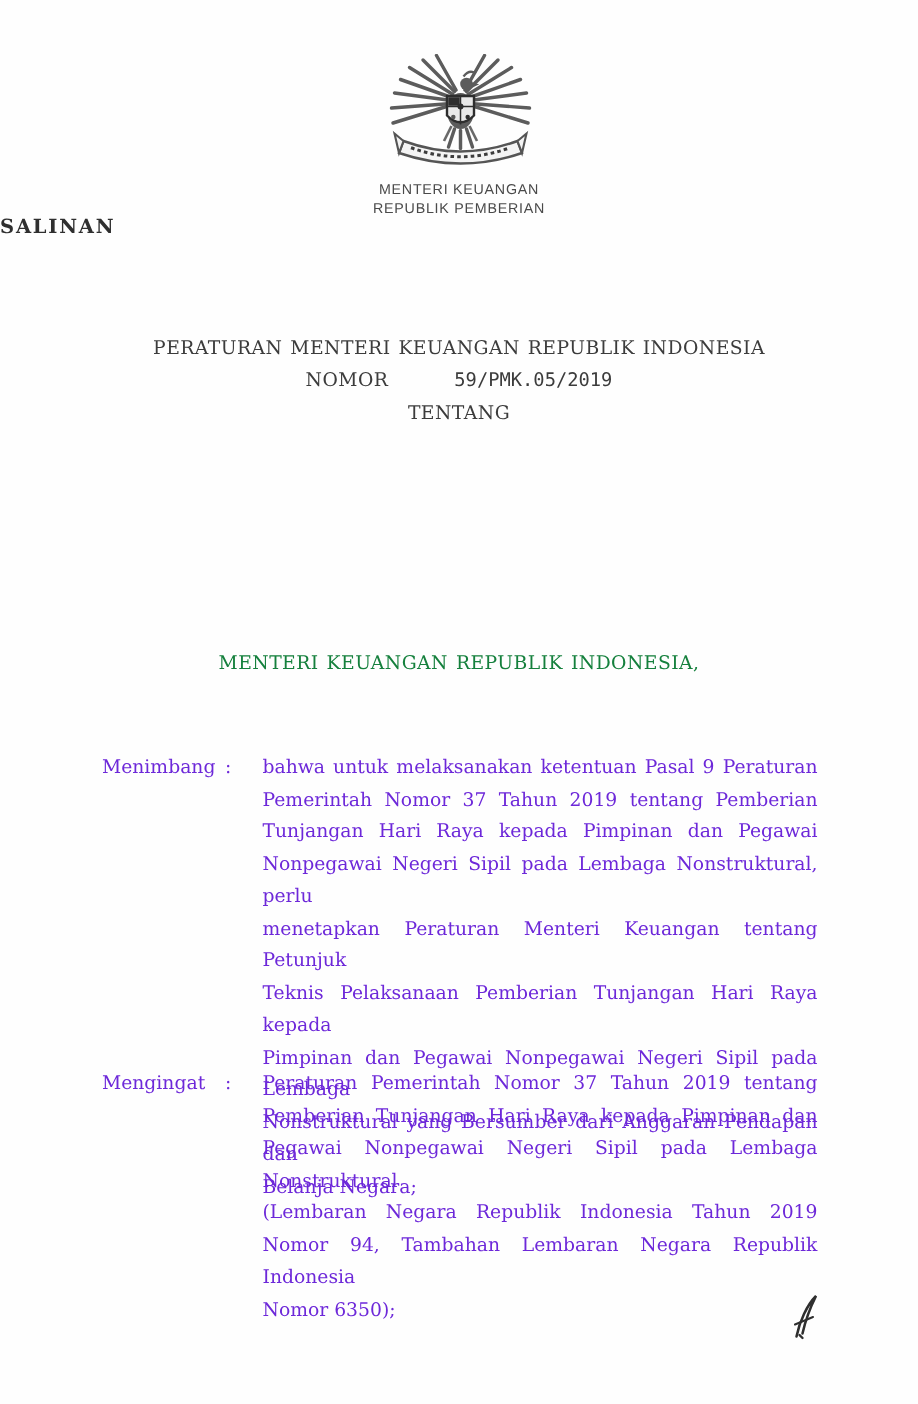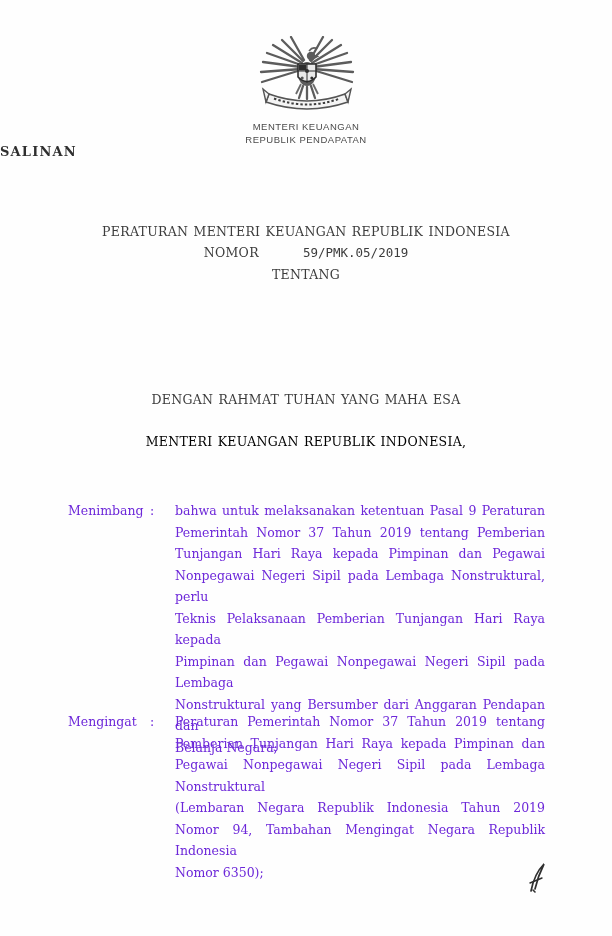--- a/index.html
+++ b/index.html
@@ -20,21 +20,21 @@
   .salinan{position:absolute;left:0;top:144px;width:612px;
     font-weight:bold;font-size:13px;letter-spacing:1.2px;color:#2f2f2f;}
   
   .title{position:absolute;left:34px;top:221px;width:544px;text-align:center;
     font-size:12.5px;line-height:21.4px;letter-spacing:.3px;word-spacing:1px;color:#3c3c3c;}
   .nomor-val{font-family:"DejaVu Sans Mono","Liberation Mono",monospace;
     font-size:12.5px;margin-left:44px;letter-spacing:0;}
   .invocation{position:absolute;left:0;top:392px;width:612px;text-align:center;
     font-size:12.5px;letter-spacing:.3px;word-spacing:1px;color:#3c3c3c;}
   .authority{position:absolute;left:0;top:434px;width:612px;text-align:center;
-    font-size:12.5px;letter-spacing:.3px;word-spacing:1px;color:#000000;}
+    font-size:12.5px;letter-spacing:.3px;word-spacing:1px;color:#15803d;}
   
   .consider{position:absolute;left:68px;width:477px;display:flex;
     font-size:12.5px;line-height:21.5px;color:#6d28d9;}
   .c-label{width:82px;flex:0 0 82px;}
   .c-colon{width:25px;flex:0 0 25px;}
   .c-body{flex:1;}
   .c-body .jline{text-align:justify;text-align-last:justify;}
   .c-body .jline.last{text-align:justify;text-align-last:left;}
   .title .jline{text-align:center;text-align-last:center;}
   
@@ -85,59 +85,59 @@
       <circle cx="45.2" cy="42" r="1.5" fill="#555"></circle>
       <path d="M12,58 Q50,72 88,58 L91,66 Q50,80 9,66 Z" fill="#f4f4f4" stroke="#555" stroke-width="1.6"></path>
       <path d="M12,58 L6,53 L9,66 Z" fill="#f4f4f4" stroke="#555" stroke-width="1.4"></path>
       <path d="M88,58 L94,53 L91,66 Z" fill="#f4f4f4" stroke="#555" stroke-width="1.4"></path>
       <path d="M17,62.5 Q50,74.5 83,62.5" stroke="#3d3d3d" stroke-width="2" fill="none" stroke-dasharray="2.4,2.1"></path>
     </svg>
   </div>
 
   <div class="ministry">
     <div>MENTERI KEUANGAN</div>
-    <div>REPUBLIK PENDAPATAN</div>
+    <div>REPUBLIK PEMBERIAN</div>
   </div>
   <div class="salinan">SALINAN</div>
 
   <div class="title">
     <div>PERATURAN MENTERI KEUANGAN REPUBLIK INDONESIA</div>
     <div>
       <span>NOMOR</span><span class="nomor-val">59/PMK.05/2019</span>
     </div>
     <div>TENTANG</div>
   </div>
 
-  <div class="invocation">DENGAN RAHMAT TUHAN YANG MAHA ESA</div>
   <div class="authority">MENTERI KEUANGAN REPUBLIK INDONESIA,</div>
 
   <div class="consider" style="top:500px">
     <div class="c-label">Menimbang</div>
     <div class="c-colon">:</div>
     <div class="c-body">
         <div class="jline">bahwa untuk melaksanakan ketentuan Pasal 9 Peraturan</div>
         <div class="jline">Pemerintah Nomor 37 Tahun 2019 tentang Pemberian</div>
         <div class="jline">Tunjangan Hari Raya kepada Pimpinan dan Pegawai</div>
         <div class="jline">Nonpegawai Negeri Sipil pada Lembaga Nonstruktural, perlu</div>
+        <div class="jline">menetapkan Peraturan Menteri Keuangan tentang Petunjuk</div>
         <div class="jline">Teknis Pelaksanaan Pemberian Tunjangan Hari Raya kepada</div>
         <div class="jline">Pimpinan dan Pegawai Nonpegawai Negeri Sipil pada Lembaga</div>
         <div class="jline">Nonstruktural yang Bersumber dari Anggaran Pendapan dan</div>
         <div class="jline last">Belanja Negara;</div>
       </div>
   </div>
 
   <div class="consider" style="top:711px">
     <div class="c-label">Mengingat</div>
     <div class="c-colon">:</div>
     <div class="c-body">
         <div class="jline">Peraturan Pemerintah Nomor 37 Tahun 2019 tentang</div>
         <div class="jline">Pemberian Tunjangan Hari Raya kepada Pimpinan dan</div>
         <div class="jline">Pegawai Nonpegawai Negeri Sipil pada Lembaga Nonstruktural</div>
         <div class="jline">(Lembaran Negara Republik Indonesia Tahun 2019</div>
-        <div class="jline">Nomor 94, Tambahan Mengingat Negara Republik Indonesia</div>
+        <div class="jline">Nomor 94, Tambahan Lembaran Negara Republik Indonesia</div>
         <div class="jline last">Nomor 6350);</div>
       </div>
   </div>
 
   <div class="paraf">
     <svg width="20" height="32" viewBox="0 0 20 32" xmlns="http://www.w3.org/2000/svg">
       <path d="M4,29 C6,19 11,8 17,2 C13,10 10,18 8,27" fill="none" stroke="#2f2f2f" stroke-width="1.7" stroke-linecap="round"></path>
       <path d="M3,21 L15,16" fill="none" stroke="#2f2f2f" stroke-width="1.4" stroke-linecap="round"></path>
       <path d="M6,28 l2,2" stroke="#2f2f2f" stroke-width="1.6" stroke-linecap="round"></path>
     </svg>

